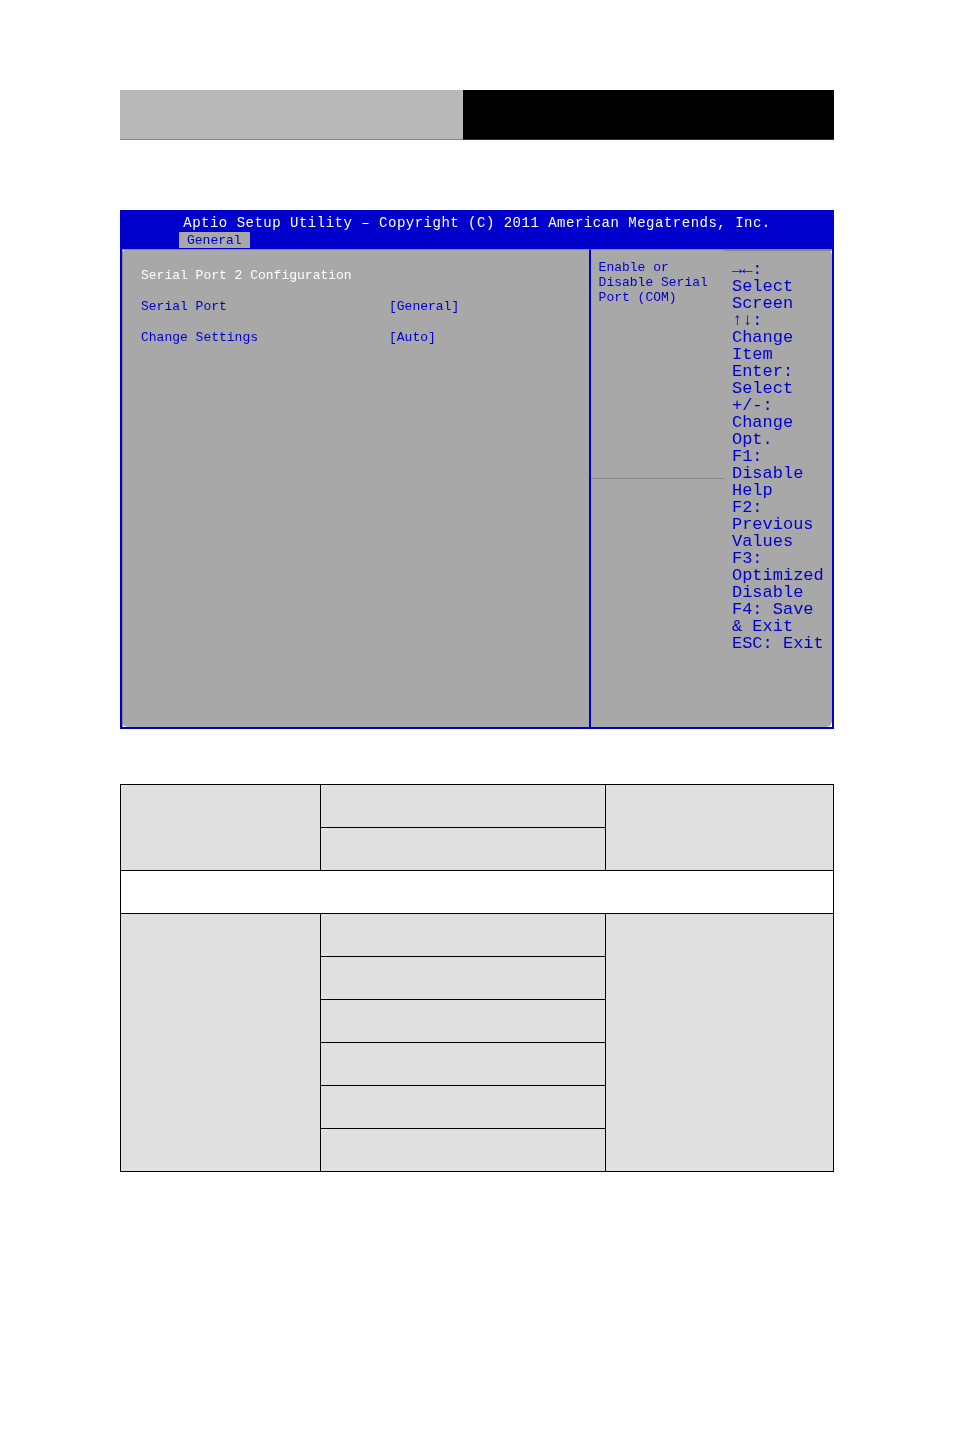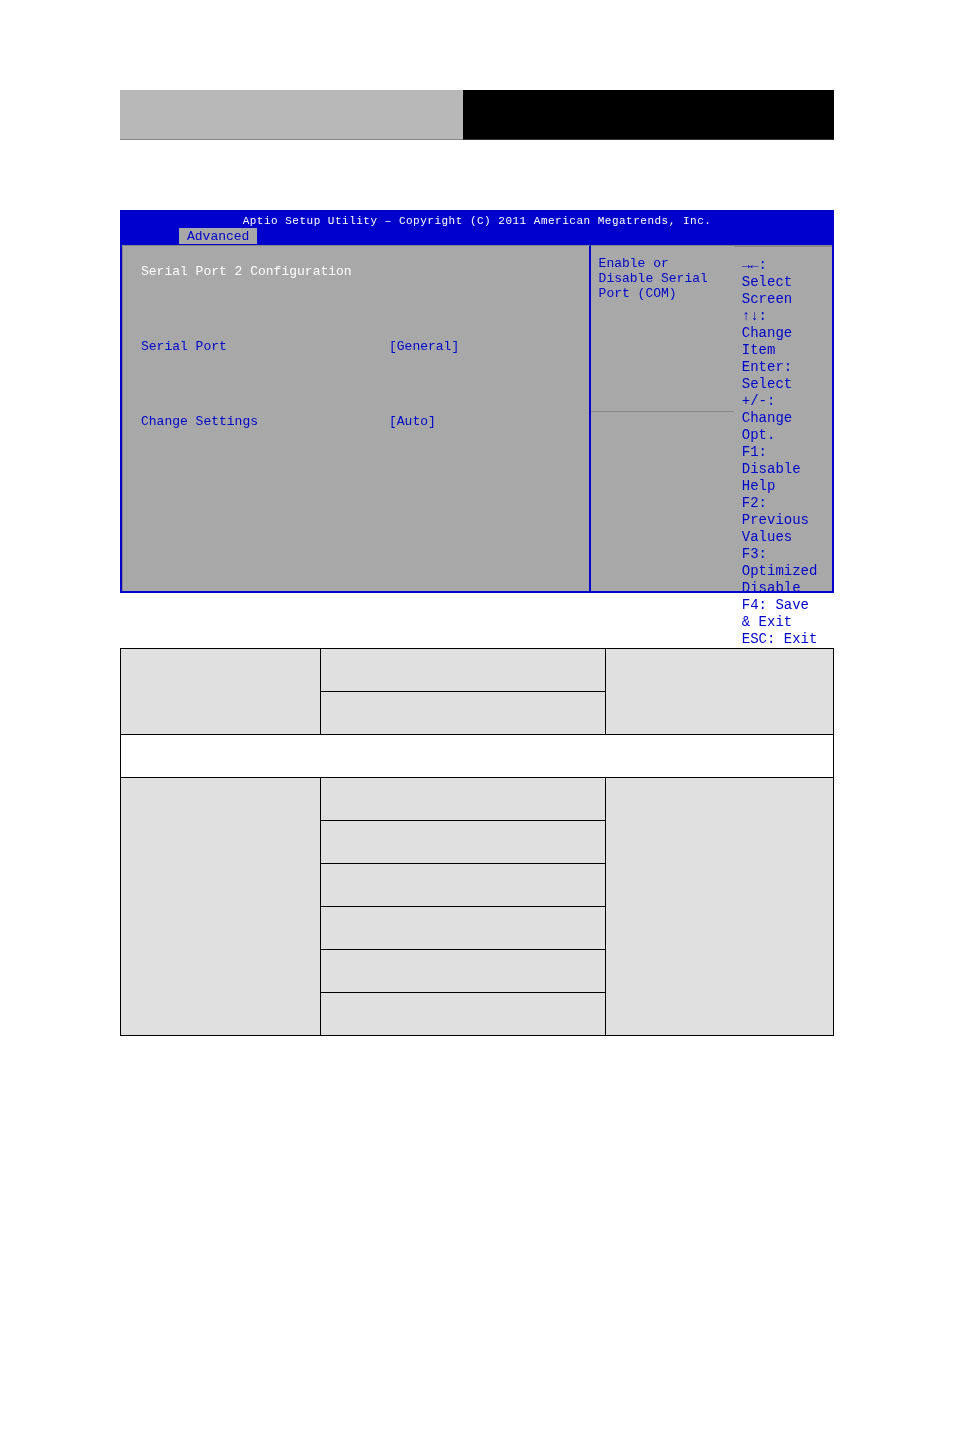--- a/index.html
+++ b/index.html
@@ -25,43 +25,44 @@
     border-bottom: 1px solid #333;
   }
   .bios-wrap {
     margin: 70px 120px 0 120px;
     border: 2px solid #0000cc;
   }
   .bios-title {
     background: #0000cc;
     color: #fff;
     text-align: center;
-    font-size: 11px;
+    font-size: 14px;
     padding: 3px 0 0 0;
     letter-spacing: 0.5px;
   }
   .bios-tabrow {
     background: #0000cc;
     height: 18px;
     display: flex;
     padding-left: 56px;
   }
   .bios-tab {
     background: #a8a8a8;
     color: #0000cc;
     font-size: 13px;
     padding: 1px 8px;
     border: 1px solid #0000cc;
   }
   .bios-body {
     display: flex;
     background: #a8a8a8;
-    height: 346px;
+    height: 478px;
     color: #fff;
     font-size: 13px;
+    border-radius: 6px;
   }
   .bios-main {
     flex: 1;
     border-right: 2px solid #0000cc;
     padding: 18px 0 0 18px;
     border-top: 1px solid #888;
     border-left: 1px solid #888;
   }
   .bios-side {
     width: 34%;
@@ -72,25 +73,25 @@
   .bios-side-top {
     padding: 10px 8px;
     color: #0000cc;
     font-size: 13px;
     height: 48%;
     border-bottom: 1px solid #888;
   }
   .bios-side-bot {
     padding: 10px 8px;
     color: #0000cc;
-    font-size: 14px;
+    font-size: 17px;
     line-height: 17px;
     border-top: 1px solid #888;
   }
-  .row { display: flex; margin-top: 44px; }
+  .row { display: flex; }
   .lbl { width: 248px; }
   .val { }
   .white { color: #fff; }
   .blue { color: #0000cc; }
   .bios-footer {
     background: #0000cc;
     color: #fff;
     text-align: center;
     font-size: 13px;
     padding: 2px 0 3px 0;
@@ -112,21 +113,21 @@
 <body>
 
 <div class="header-bar">
   <div class="header-left"></div>
   <div class="header-right"></div>
 </div>
 
 <div class="bios-wrap">
   <div class="bios-title">Aptio Setup Utility – Copyright (C) 2011 American Megatrends, Inc.</div>
   <div class="bios-tabrow">
-    <div class="bios-tab">Advanced</div>
+    <div class="bios-tab">General</div>
   </div>
   <div class="bios-body">
     <div class="bios-main">
       <div class="white">Serial Port 2 Configuration</div>
       <div style="height:16px"></div>
       <div class="row">
         <div class="lbl blue">Serial Port</div>
         <div class="val blue">[General]</div>
       </div>
       <div style="height:16px"></div>

